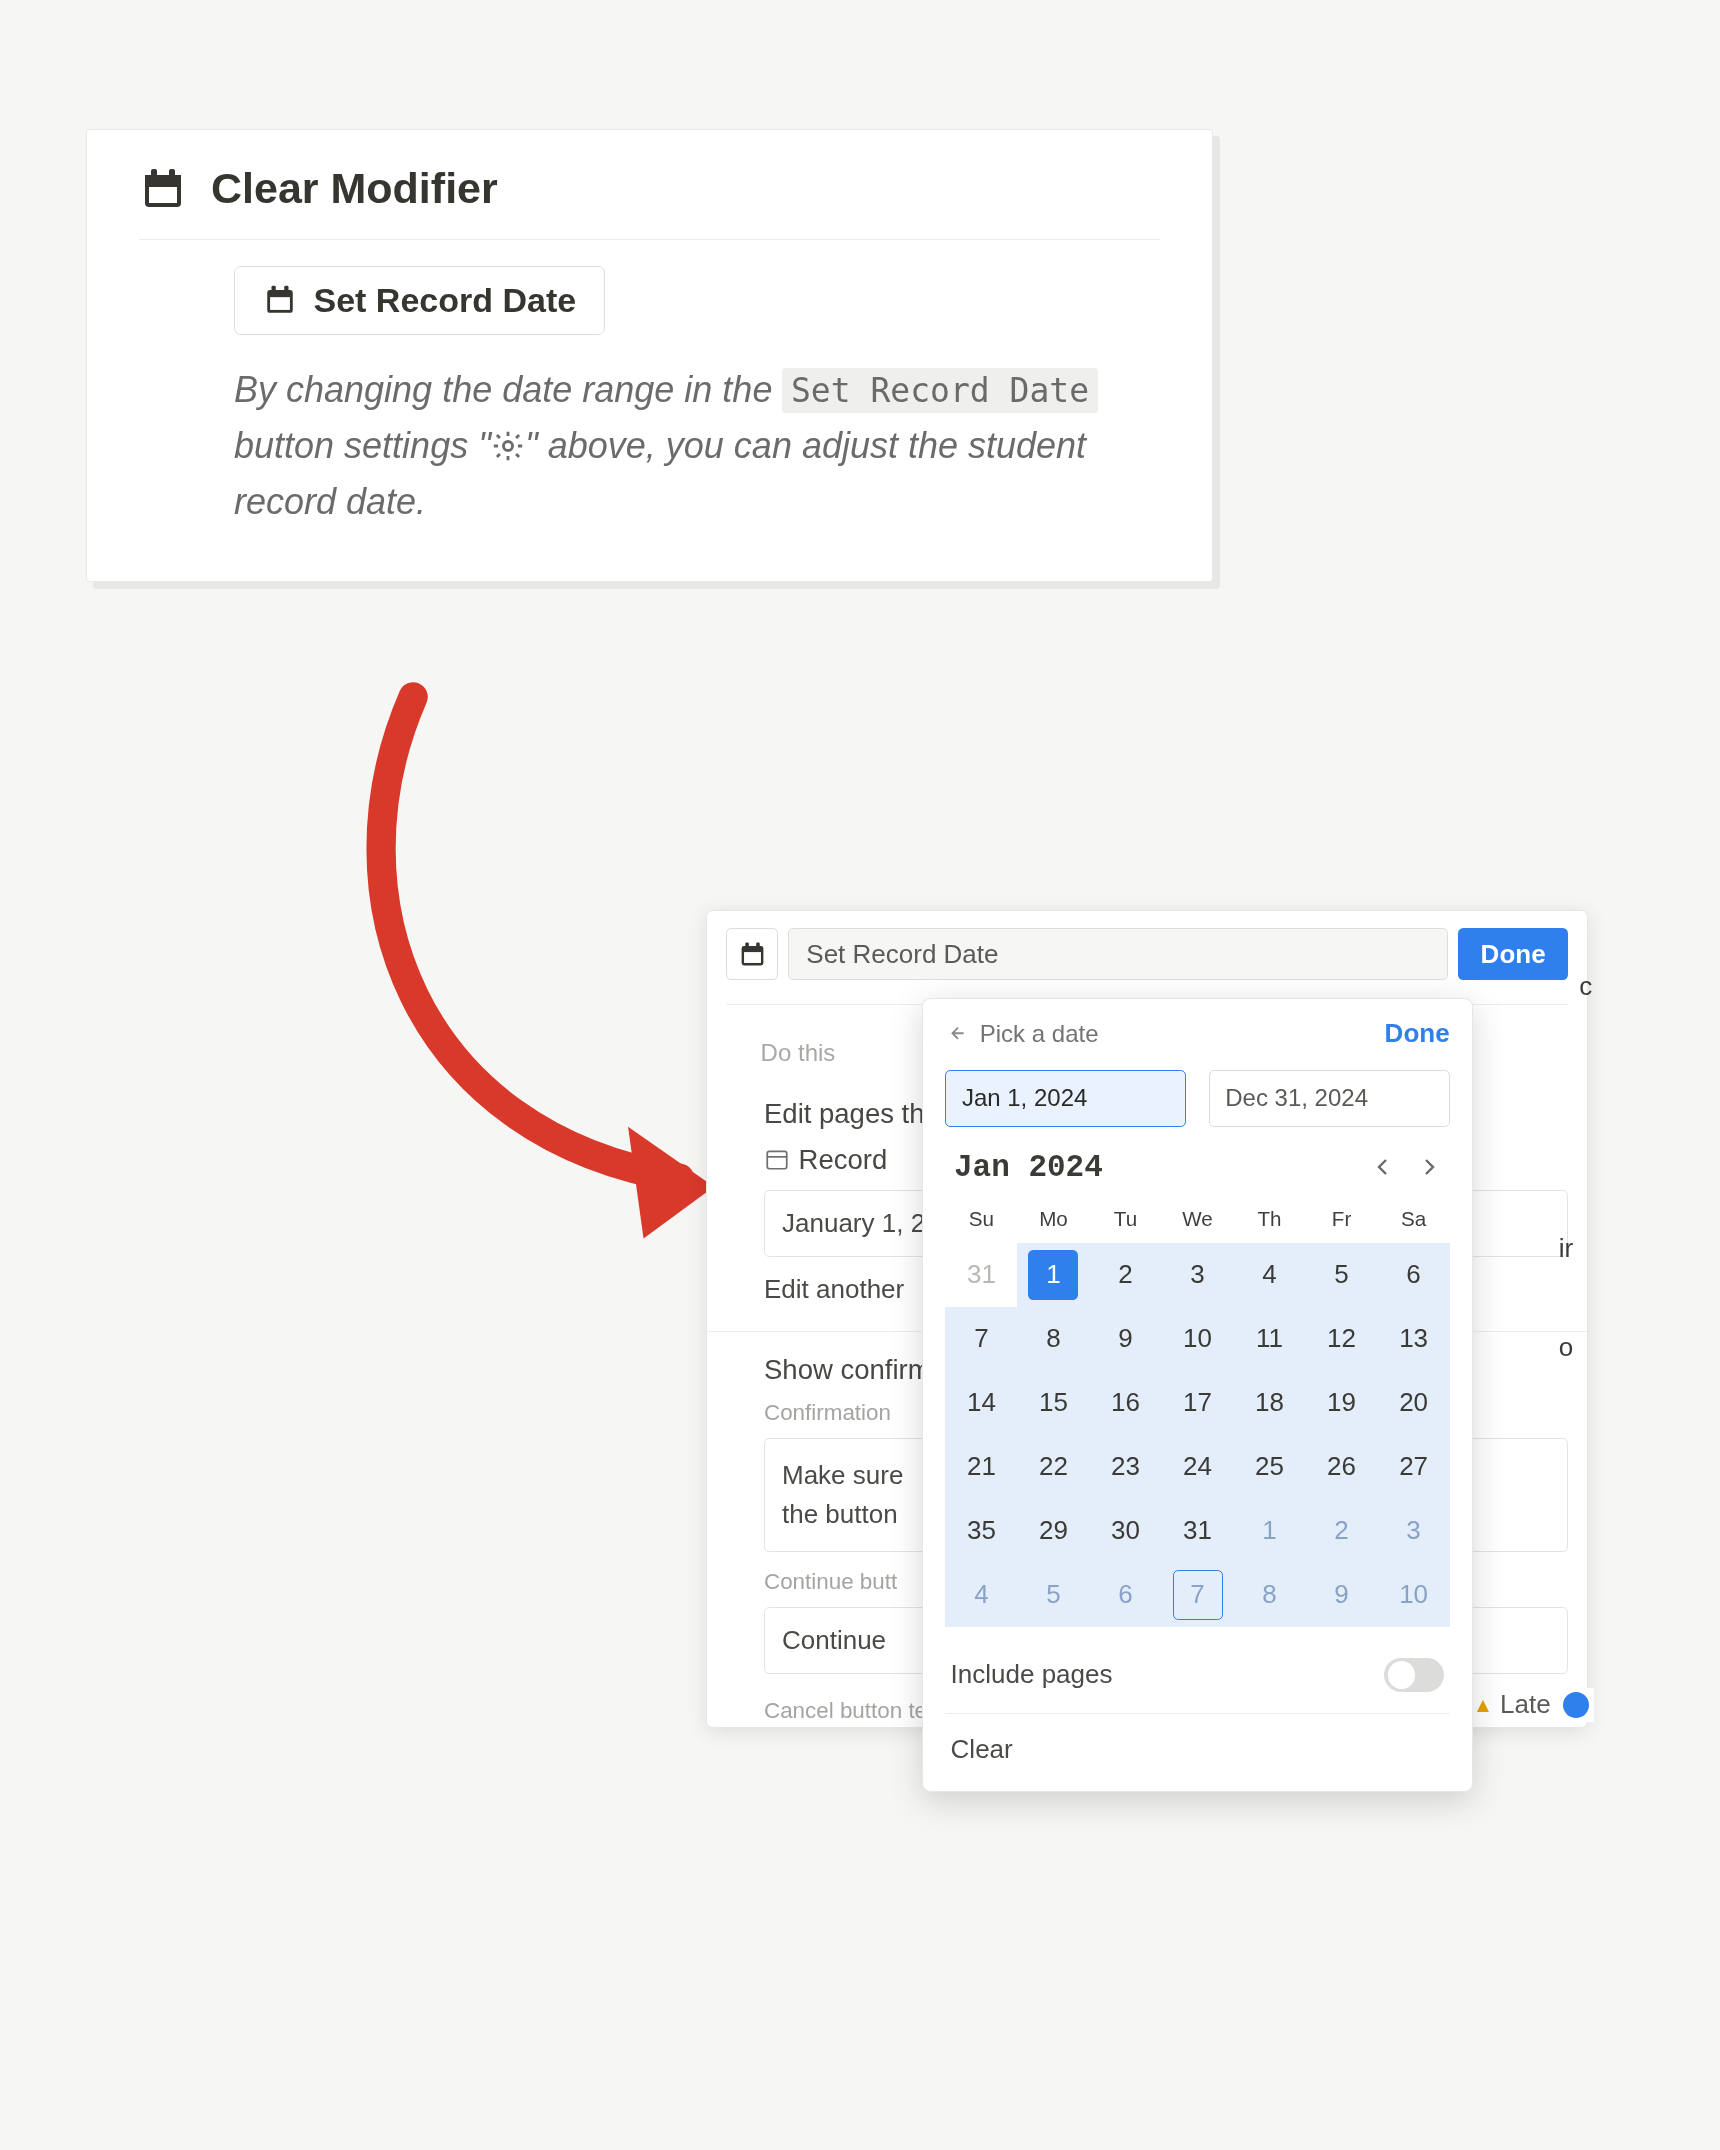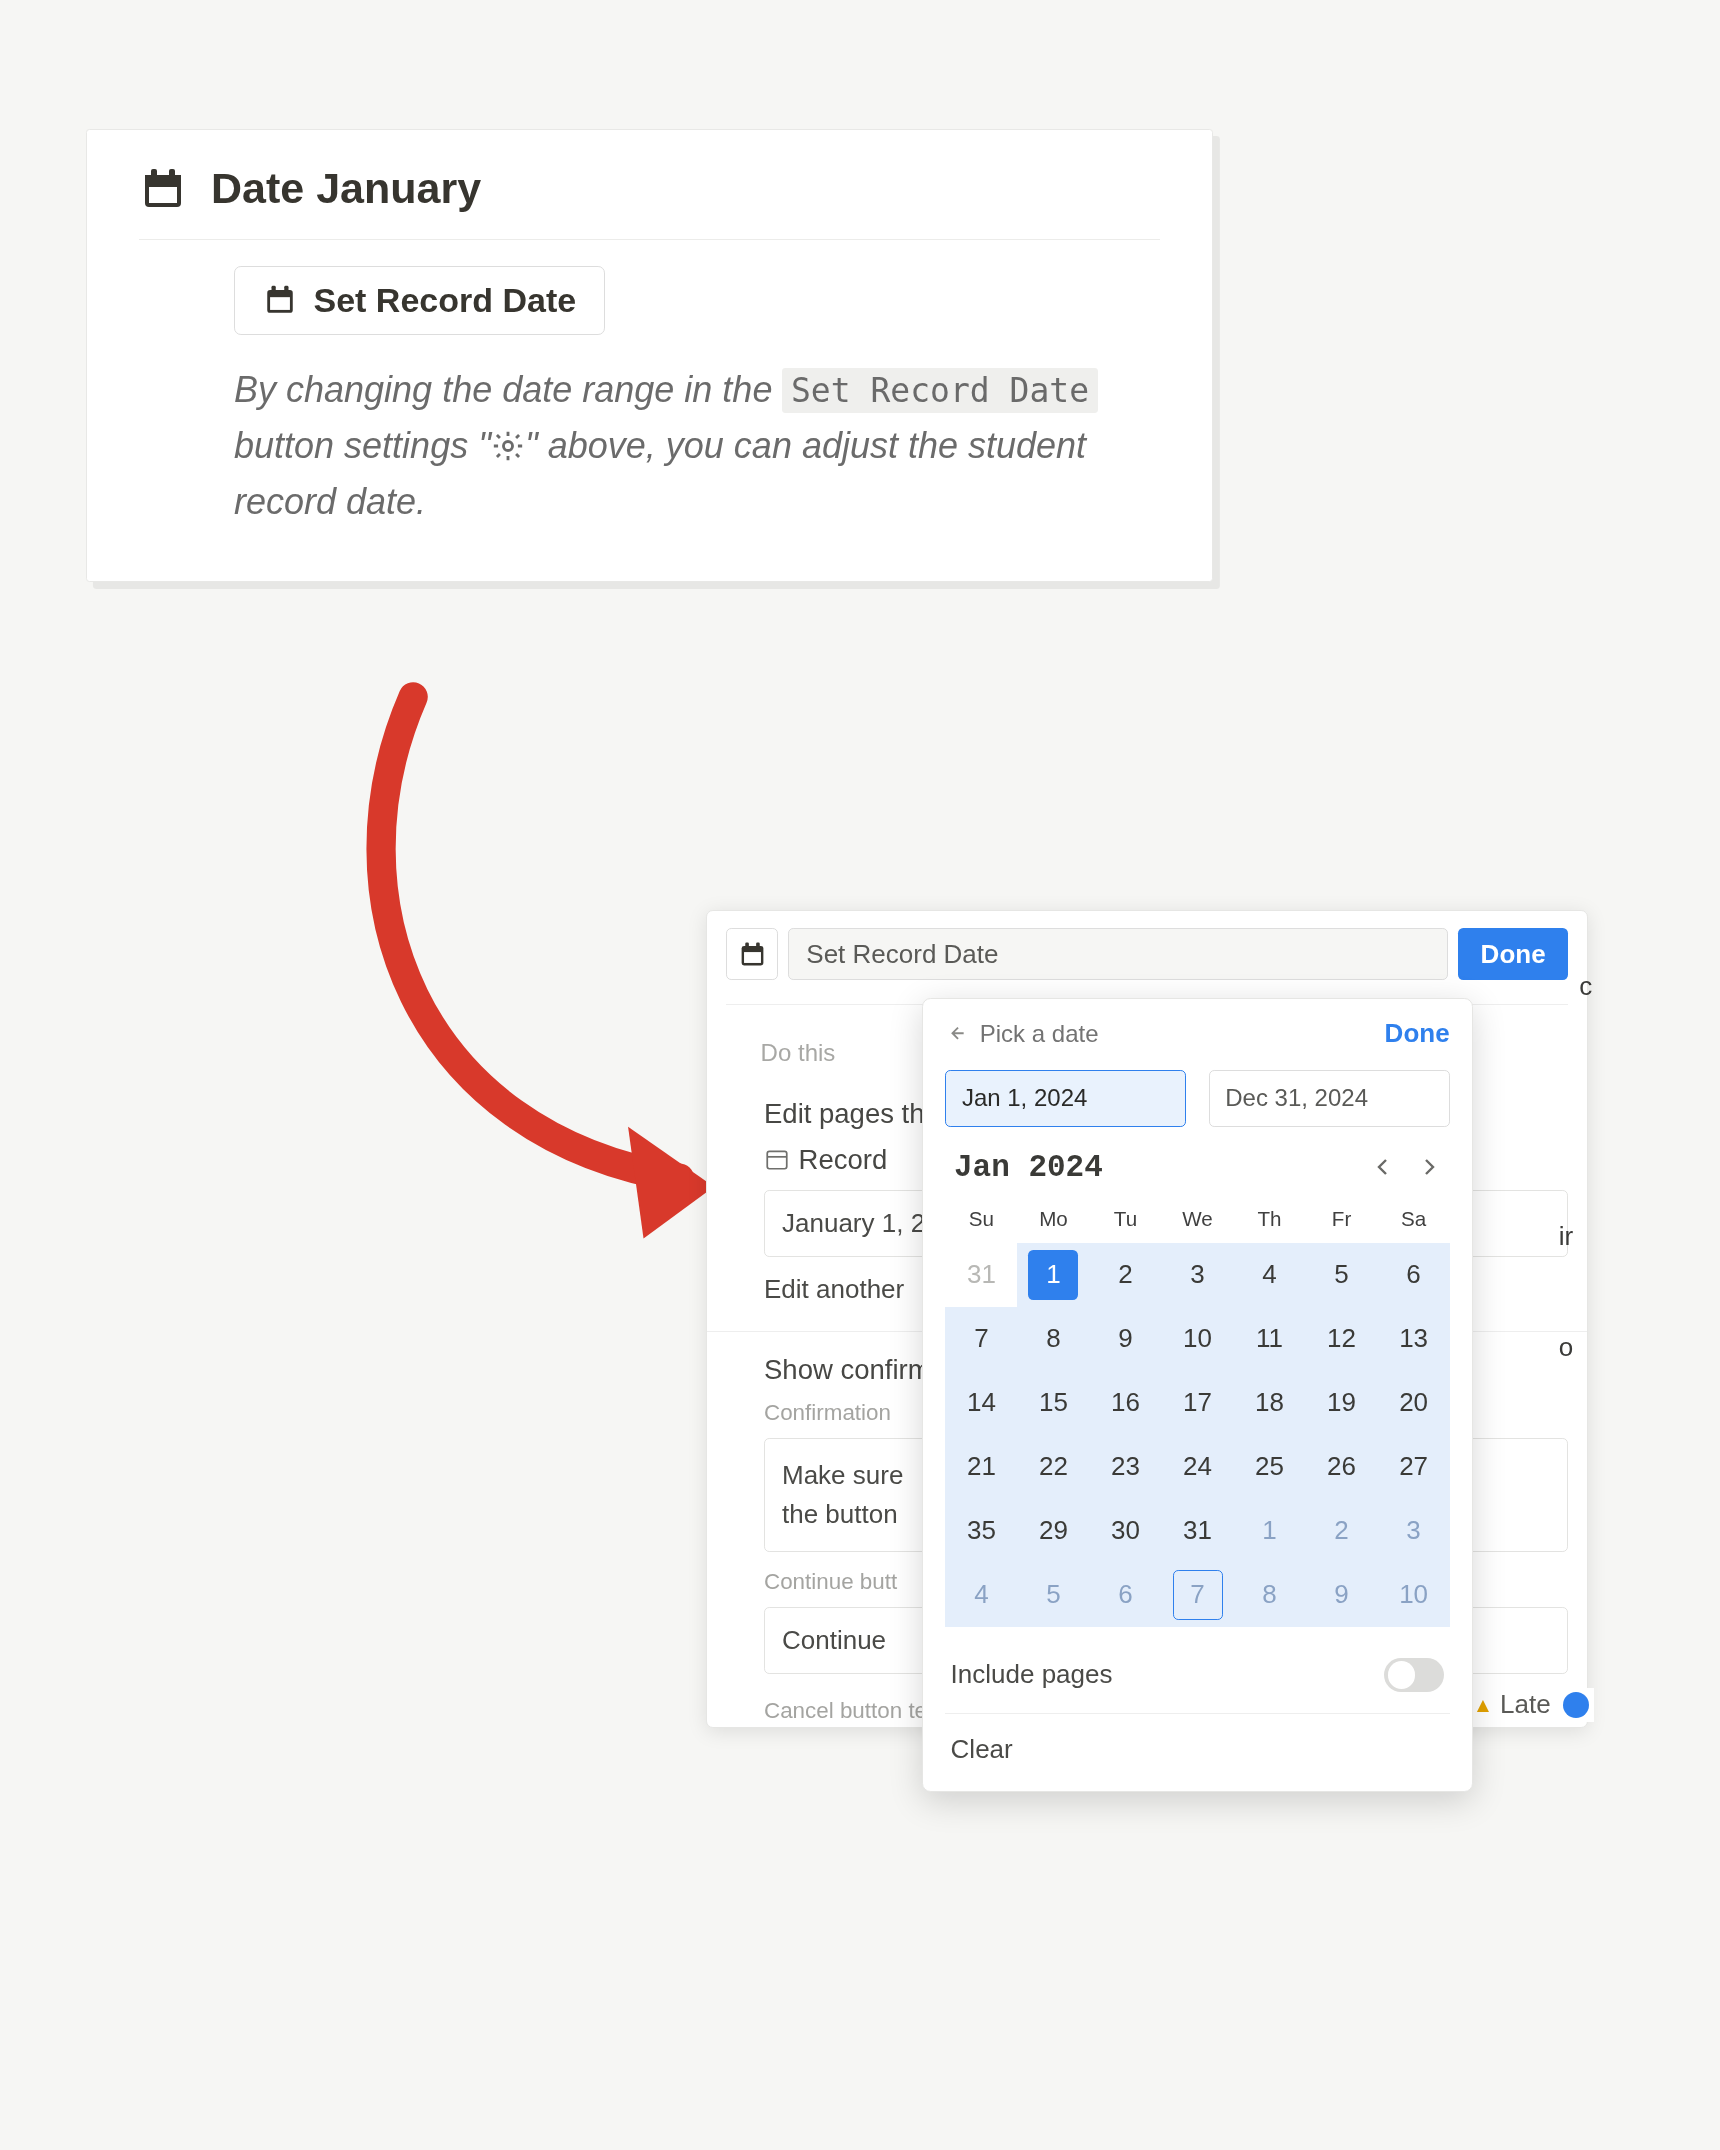--- a/index.html
+++ b/index.html
@@ -126,21 +126,21 @@
   .small-label{color:#a4a4a1;font-size:22.4px;margin:6.9px 0 12px 0;}
   .late-badge{
     position:absolute;right:-6.9px;bottom:5.2px;
     display:flex;align-items:center;gap:6.9px;
     background:#fff;padding:1.7px 5.2px;
   }
   .late-badge .warn{color:#e2a100;font-size:20.6px;}
 
   
   .edge-letters{position:absolute;right:-5.2px;color:#3b3b39;font-size:26px;}
-  .edge1{top:60px;} .edge2{top:216px;} .edge3{top:327px;}
+  .edge1{top:60px;} .edge2{top:228px;} .edge3{top:327px;}
   .edge4{top:680px;}
 
   
   .datepicker{
     position:absolute;
     left:922px;
     top:998px;
     width:551px;
     background:#fff;
     border:0.9px solid #e6e6e4;
@@ -198,21 +198,21 @@
   <div class="card-top-header">
     <span class="cal-icon">
       <svg viewBox="0 0 24 24" fill="#37352f">
           <rect x="3" y="5" width="18" height="16" rx="2"></rect>
           <rect x="3" y="5" width="18" height="5" fill="#37352f"></rect>
           <rect x="6" y="2" width="3" height="5" rx="1"></rect>
           <rect x="15" y="2" width="3" height="5" rx="1"></rect>
           <rect x="5" y="11" width="14" height="8" fill="#fff"></rect>
         </svg>
     </span>
-    <div class="card-top-title">Date January</div>
+    <div class="card-top-title">Clear Modifier</div>
   </div>
   <div class="card-top-body">
     <button class="set-record-btn">
       <span class="mini-cal">
         <svg viewBox="0 0 24 24" fill="#37352f">
             <rect x="3" y="5" width="18" height="16" rx="2"></rect>
             <rect x="6" y="2" width="3" height="5" rx="1"></rect>
             <rect x="15" y="2" width="3" height="5" rx="1"></rect>
             <rect x="5" y="10" width="14" height="9" fill="#fff"></rect>
           </svg>

